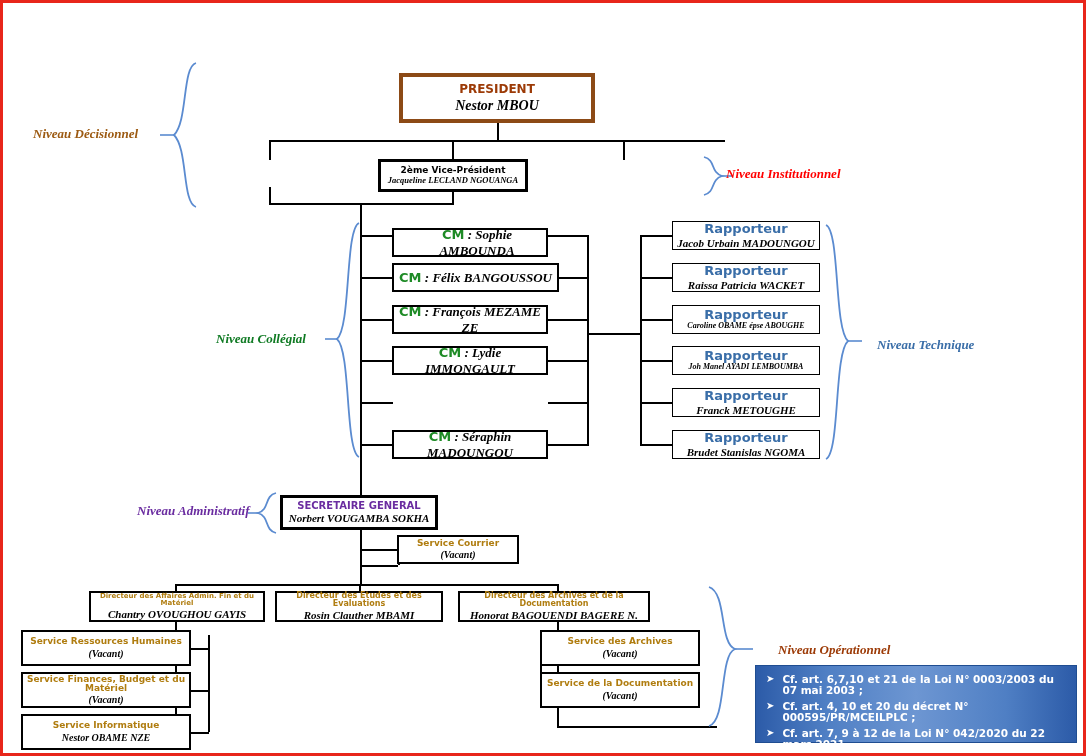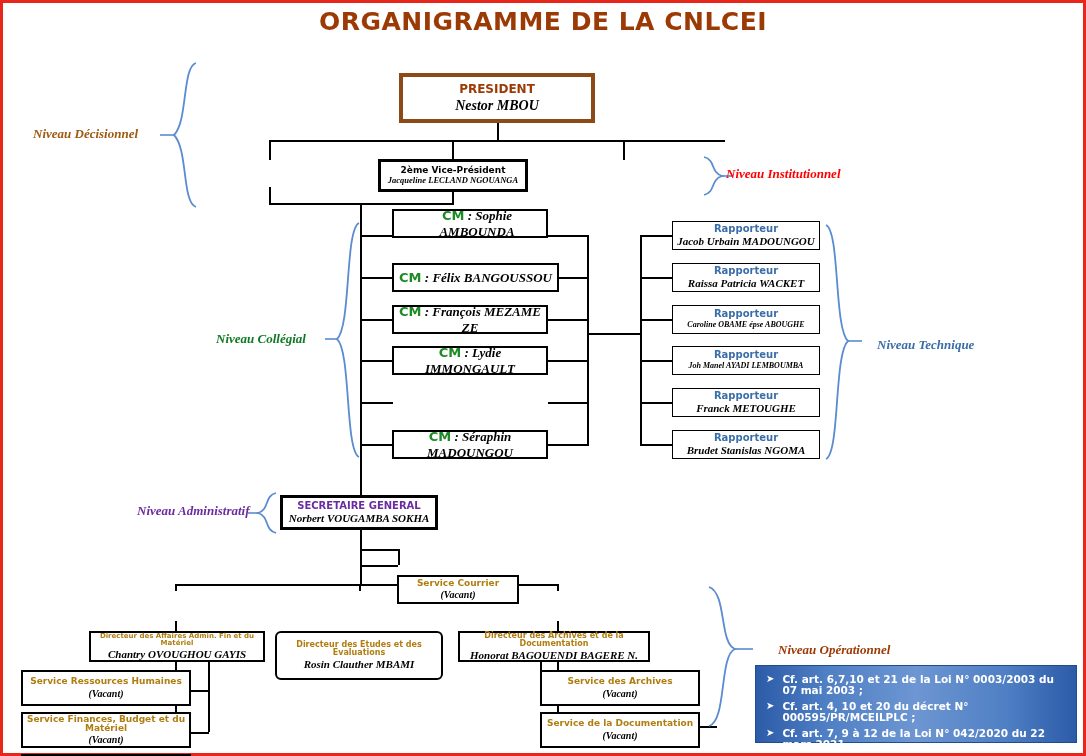--- a/index.html
+++ b/index.html
@@ -68,31 +68,31 @@
     font-style:italic;font-weight:bold;font-size:13px;
   }
   .cm .cmtag{
     font-family:"DejaVu Sans", sans-serif;
     font-style:normal;font-weight:bold;
     color:#1e8b26;font-size:13px;
   }
 
   
   .rap{border:1.6px solid #000;}
-  .rap .role{color:#3a6ea8;font-size:10px;}
+  .rap .role{color:#3a6ea8;font-size:13px;}
   .rap .person{font-size:11px;margin-top:1px;}
   .rap.small .person{font-size:8px;}
 
   
   .sg{border:3px solid #000;}
   .sg .role{color:#6a2ca0;font-size:10px;}
   .sg .person{font-size:11px;margin-top:1px;}
 
   
-  .svc{border:2px solid #000;margin-top:40px;}
+  .svc{border:2px solid #000;}
   .svc .role{color:#b07d10;font-size:9px;}
   .svc .person{font-size:10px;margin-top:1px;}
   .dir .role{color:#b07d10;font-size:8px;}
   .dir .person{font-size:11px;margin-top:1px;}
   .dir.d1 .role{font-size:7px;}
 
   
   .ln{position:absolute;background:#000;z-index:1;}
   .lnv{width:2px;}
   .lnh{height:2px;}
@@ -136,21 +136,20 @@
   .legal .row .bullet{
     color:#ffffff;margin-right:8px;font-size:10px;
     flex:0 0 auto;
   }
 </style>
 </head>
 <body>
 
 <div id="root">
 
-  <div class="title">ORGANIGRAMME DE LA CNLCEI</div>
 
   <div class="ln lnv" style="left:494px;top:120px;height:18px;"></div>
 
   <div class="ln lnh" style="left:266px;top:137px;width:456px;"></div>
   <div class="ln lnv" style="left:266px;top:137px;height:20px;"></div>
   <div class="ln lnv" style="left:449px;top:137px;height:20px;"></div>
   <div class="ln lnv" style="left:620px;top:137px;height:20px;"></div>
 
   <div class="ln lnv" style="left:266px;top:184px;height:18px;"></div>
   <div class="ln lnv" style="left:449px;top:184px;height:18px;"></div>
@@ -212,21 +211,21 @@
     <div class="person">Nestor MBOU</div>
   </div>
 
 
   <div class="node vp" style="left:375px;top:156px;width:150px;height:33px;justify-content:center;">
     <div class="role">2ème Vice-Président</div>
     <div class="person">Jacqueline LECLAND NGOUANGA</div>
   </div>
 
 
-  <div class="node cm" style="left:389px;top:206px;width:156px;height:29px;padding-left:14px;">
+  <div class="node cm" style="left:389px;top:225px;width:156px;height:29px;padding-left:14px;">
     <div class="line"><span class="cmtag">CM</span><span> : </span><span>Sophie AMBOUNDA</span></div>
   </div>
   <div class="node cm" style="left:389px;top:260px;width:167px;height:29px;">
     <div class="line"><span class="cmtag">CM</span><span> : </span><span>Félix BANGOUSSOU</span></div>
   </div>
   <div class="node cm" style="left:389px;top:302px;width:156px;height:29px;">
     <div class="line"><span class="cmtag">CM</span><span> : </span><span>François MEZAME ZE</span></div>
   </div>
   <div class="node cm" style="left:389px;top:343px;width:156px;height:29px;">
     <div class="line"><span class="cmtag">CM</span><span> : </span><span>Lydie IMMONGAULT</span></div>
@@ -267,21 +266,21 @@
 
   <div class="node svc" style="left:394px;top:532px;width:122px;height:29px;">
     <div class="role">Service Courrier</div>
     <div class="person">(Vacant)</div>
   </div>
 
   <div class="node svc dir d1" style="left:86px;top:588px;width:176px;height:31px;">
     <div class="role">Directeur  des  Affaires  Admin. Fin et du Matériel</div>
     <div class="person">Chantry OVOUGHOU GAYIS</div>
   </div>
-  <div class="node svc dir" style="left:272px;top:588px;width:168px;height:49px;border-radius:6px;">
+  <div class="node svc dir" style="left:272px;top:588px;width:168px;height:31px;">
     <div class="role">Directeur des Etudes et des Evaluations</div>
     <div class="person">Rosin Clauther MBAMI</div>
   </div>
   <div class="node svc dir" style="left:455px;top:588px;width:192px;height:31px;">
     <div class="role">Directeur des Archives et de la Documentation</div>
     <div class="person">Honorat BAGOUENDI BAGERE N.</div>
   </div>
 
   <div class="node svc" style="left:18px;top:627px;width:170px;height:36px;">
     <div class="role">Service Ressources Humaines</div>

